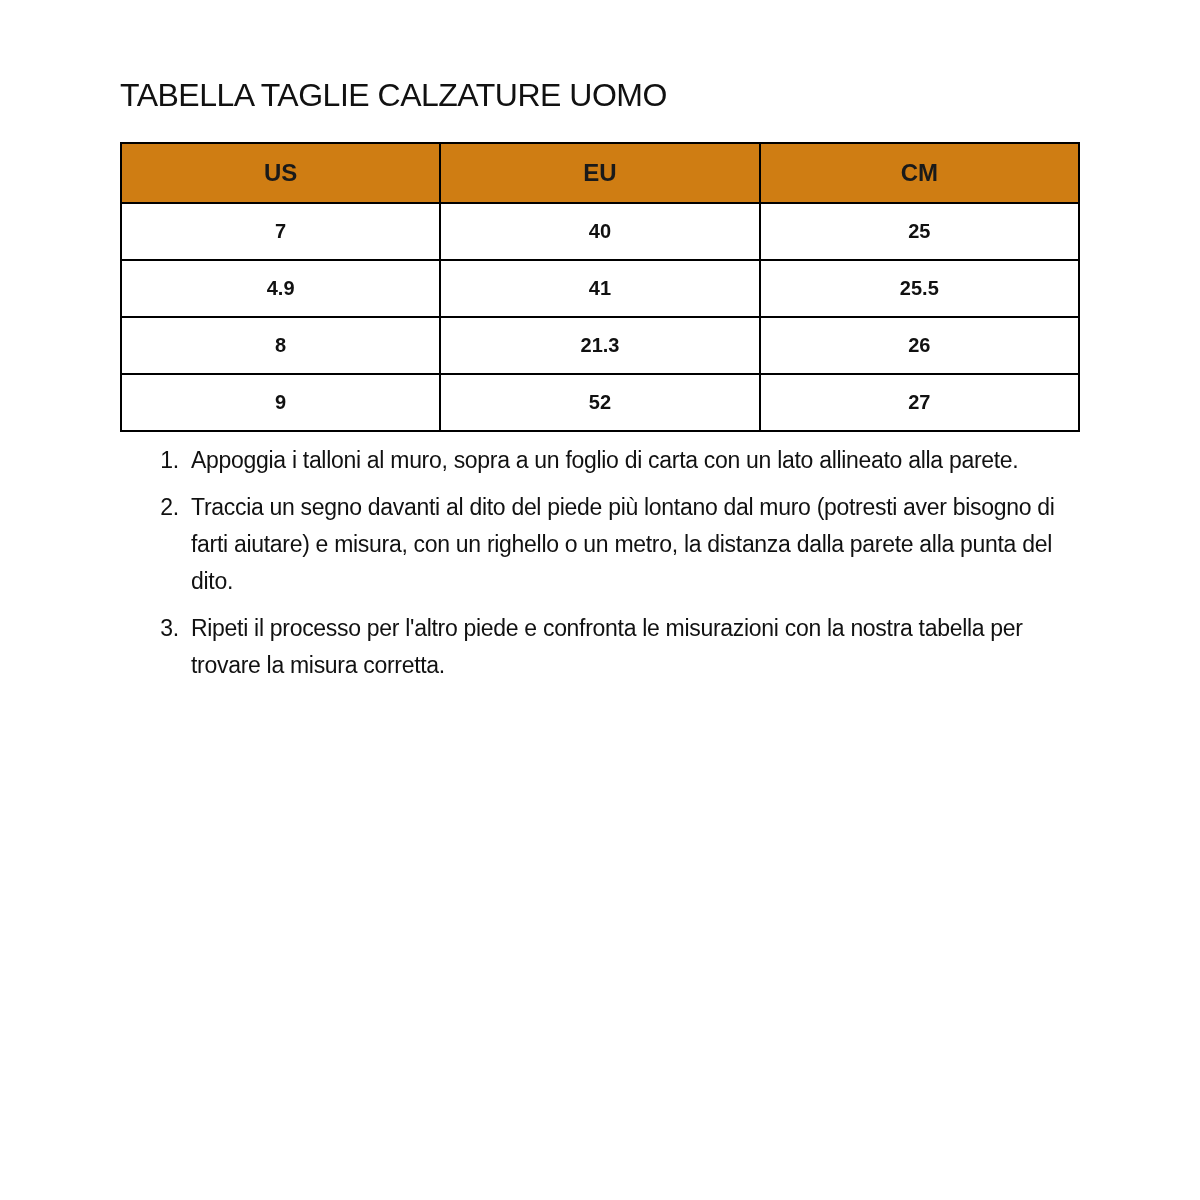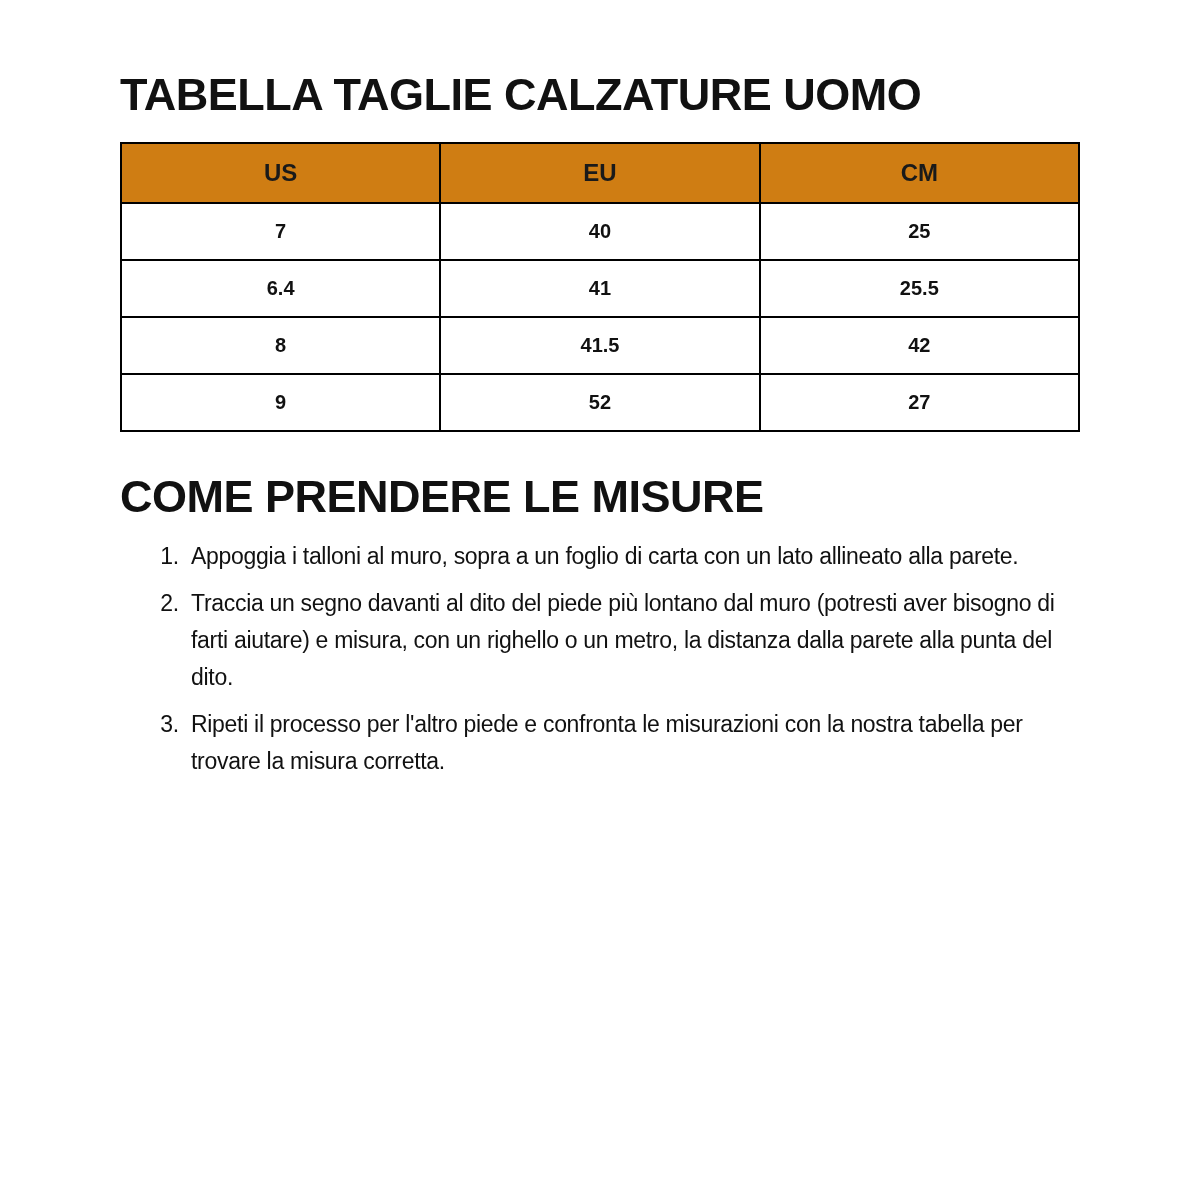--- a/index.html
+++ b/index.html
@@ -14,22 +14,22 @@
     background:#ffffff;
     font-family:"Liberation Sans","DejaVu Sans",sans-serif;
     color:var(--text-col);
   }
   .page{
     width:1200px;height:1200px;
     padding:76px 120px 0 120px;
     overflow:hidden;
   }
   .section-title{
-    font-size:45px;
-    font-weight:bold;
+    font-size:32px;
+    font-weight:normal;
     letter-spacing:-0.5px;
     line-height:38px;
     margin:0 0 28px 0;
     color:#111111;
   }
   table.size-table{
     width:960px;
     border-collapse:collapse;
     table-layout:fixed;
     border-radius:25px;
@@ -86,38 +86,37 @@
         <th>CM</th>
       </tr>
     </thead>
     <tbody id="size-table-body">
         <tr>
           <td>7</td>
           <td>40</td>
           <td>25</td>
         </tr>
         <tr>
-          <td>6.4</td>
+          <td>4.9</td>
           <td>41</td>
           <td>25.5</td>
         </tr>
         <tr>
           <td>8</td>
-          <td>41.5</td>
-          <td>42</td>
+          <td>21.3</td>
+          <td>26</td>
         </tr>
         <tr>
           <td>9</td>
           <td>52</td>
           <td>27</td>
         </tr>
       </tbody>
   </table>
 
-  <h2 class="section-title measure-title">COME PRENDERE LE MISURE</h2>
 
   <ol class="steps">
     <li>Appoggia i talloni al muro, sopra a un foglio di carta con un lato allineato alla parete.</li>
     <li>Traccia un segno davanti al dito del piede più lontano dal muro (potresti aver bisogno di farti aiutare) e misura, con un righello o un metro, la distanza dalla parete alla punta del dito.</li>
     <li>Ripeti il processo per l'altro piede e confronta le misurazioni con la nostra tabella per trovare la misura corretta.</li>
   </ol>
 
 </div>
 
 </body></html>

